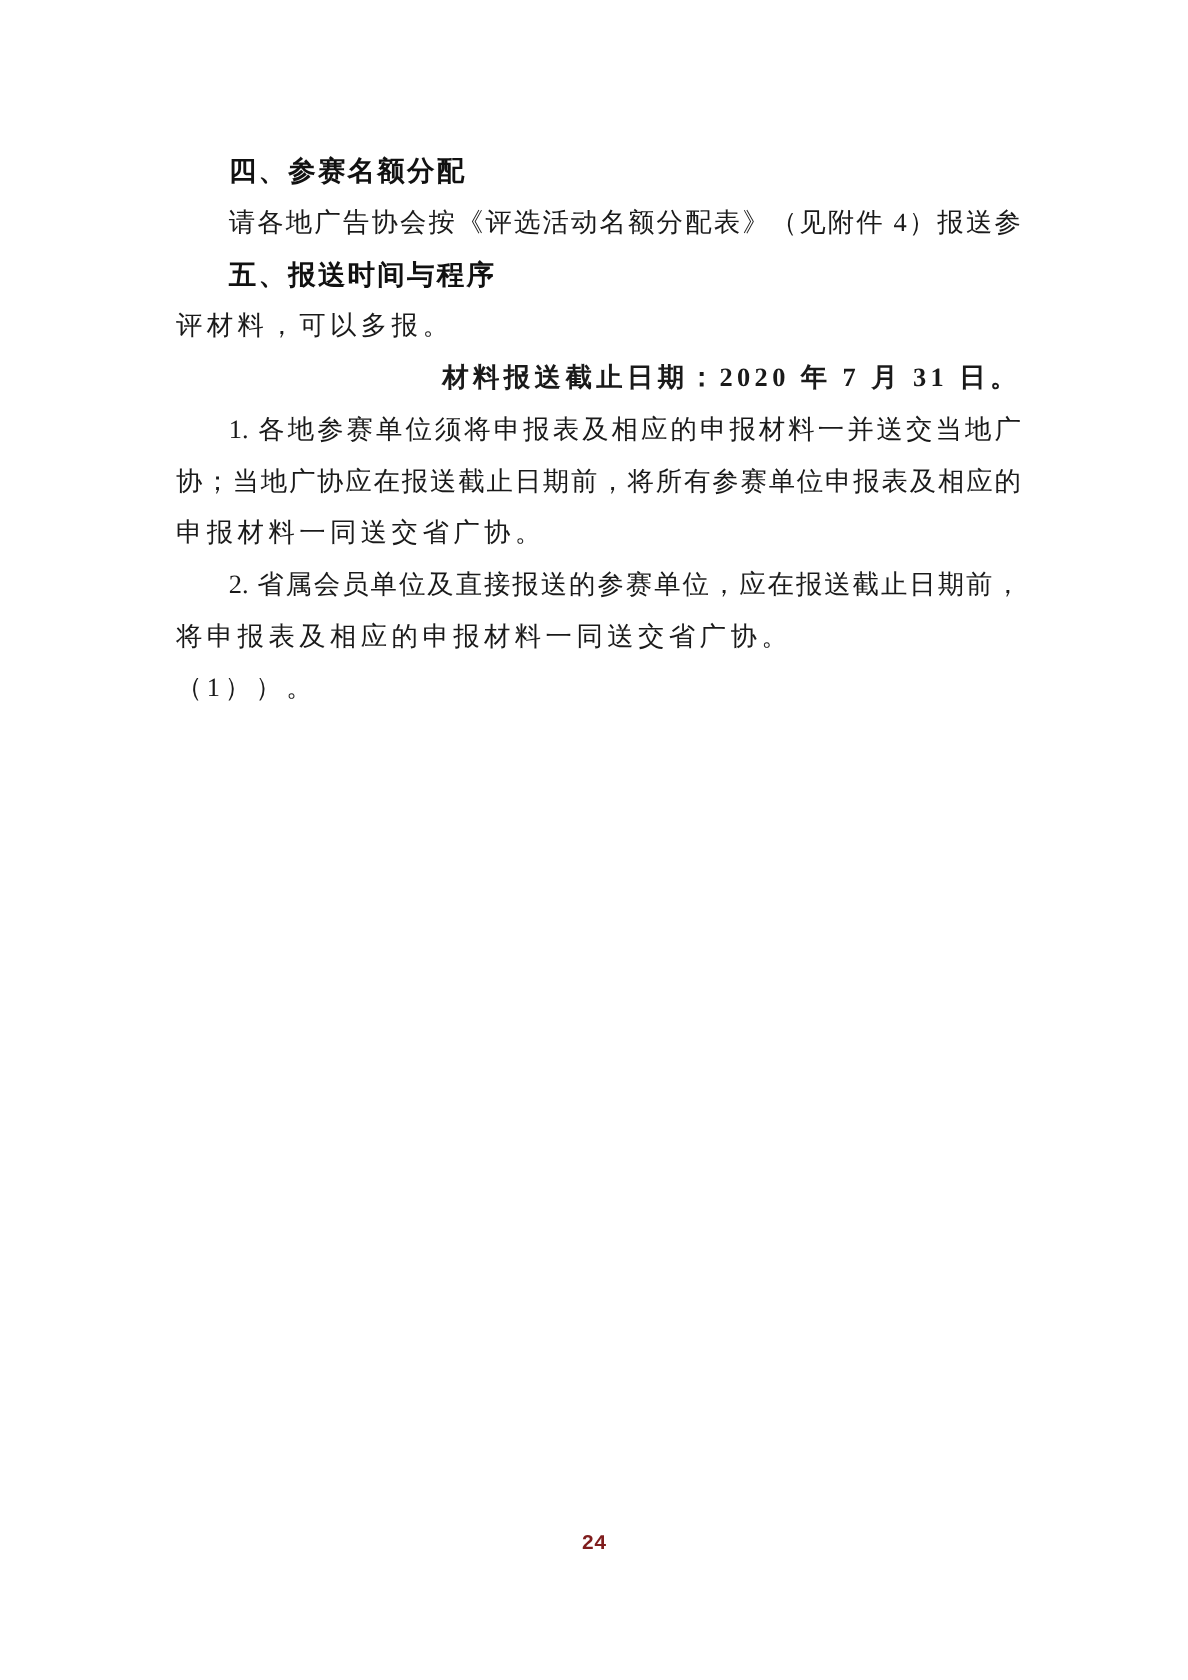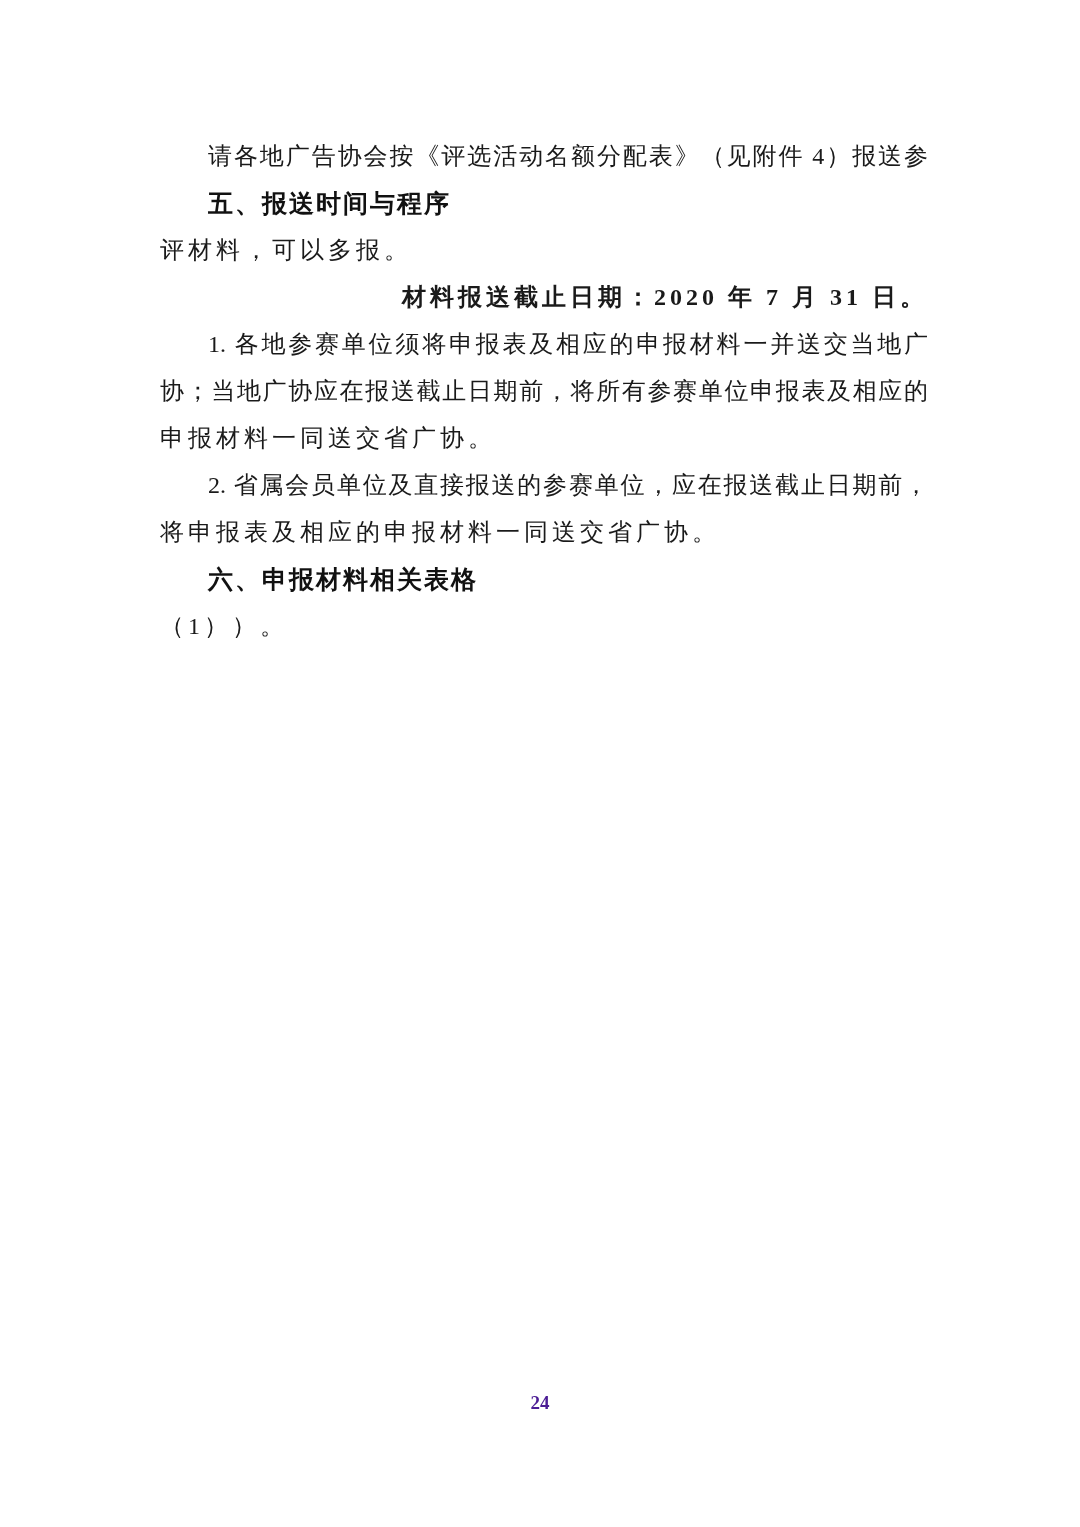--- a/index.html
+++ b/index.html
@@ -55,42 +55,42 @@
   .line.bold { font-weight: 700; text-align: right; }
 
   .footer {
     position: absolute;
     left: 0;
     top: 1392px;
     width: 100%;
     text-align: center;
   }
   .footer .page-number {
-    font-family: Liberation Serif, serif;
+    font-family: Liberation Mono, monospace;
     font-weight: 700;
     font-size: 19px;
-    color: #4c1d95;
+    color: #7f1d1d;
   }
 </style>
 </head>
 <body>
 
 <div class="page">
 
   <main class="content">
+    <div class="line heading indent">四、参赛名额分配</div>
     <div class="line indent full">请各地广告协会按《评选活动名额分配表》（见附件 4）报送参</div>
     <div class="line heading indent">五、报送时间与程序</div>
     <div class="line">评材料，可以多报。</div>
     <div class="line indent bold">材料报送截止日期：2020 年 7 月 31 日。</div>
     <div class="line indent full">1. 各地参赛单位须将申报表及相应的申报材料一并送交当地广</div>
     <div class="line full">协；当地广协应在报送截止日期前，将所有参赛单位申报表及相应的</div>
     <div class="line">申报材料一同送交省广协。</div>
     <div class="line indent full">2. 省属会员单位及直接报送的参赛单位，应在报送截止日期前，</div>
     <div class="line">将申报表及相应的申报材料一同送交省广协。</div>
-    <div class="line heading indent">六、申报材料相关表格</div>
     <div class="line">（1））。</div>
   </main>
 
   <footer class="footer">
     <span class="page-number">24</span>
   </footer>
 
 </div>
 
 </body></html>

